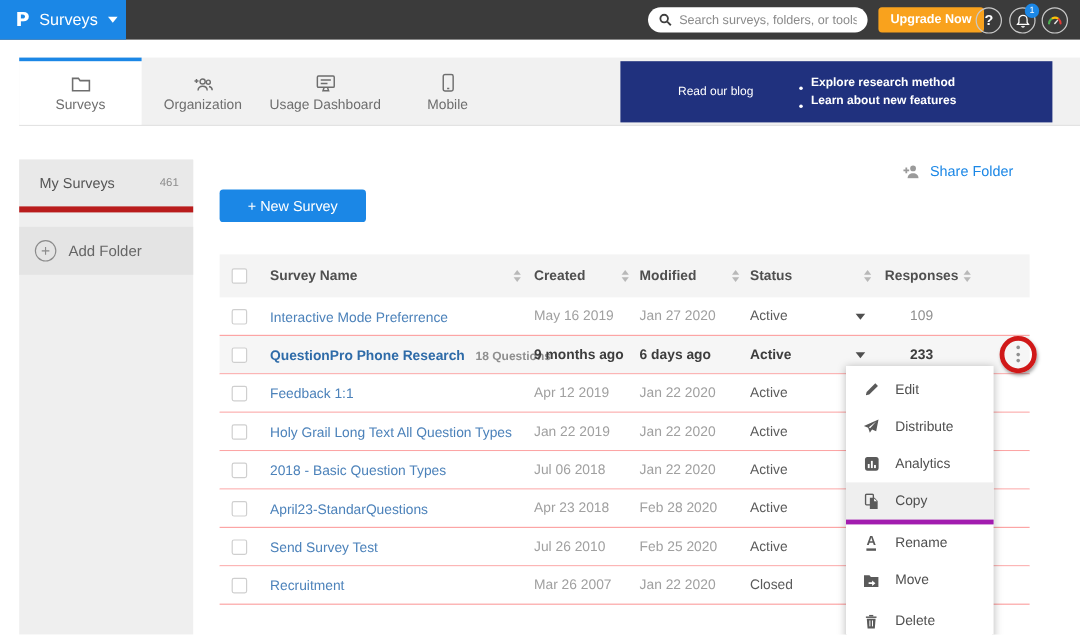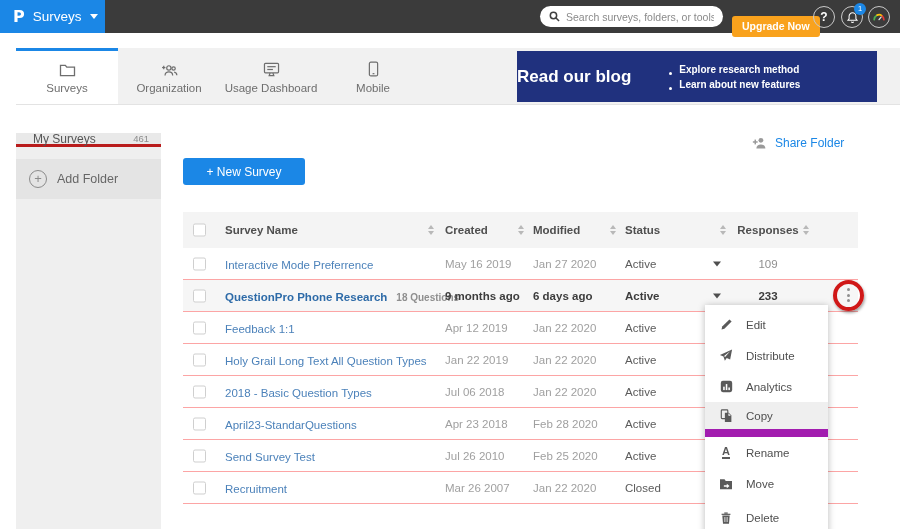--- a/index.html
+++ b/index.html
@@ -14,50 +14,50 @@
   .logo-box { position:absolute; left:0; top:0; width:105px; height:33px; background:#1b87e6;
     display:flex; align-items:center; padding-left:13px; gap:8px; cursor:pointer; }
   .logo-glyph { color:#fff; font-weight:700; font-size:16px; font-family:"DejaVu Sans",sans-serif; }
   .logo-label { color:#fff; font-size:13.5px; }
   .dd-caret { width:0; height:0; border-left:4px solid transparent; border-right:4px solid transparent; border-top:5px solid #fff; }
   .searchbox { position:absolute; left:540px; top:6px; width:183px; height:21px; background:#fff;
     border-radius:11px; display:flex; align-items:center; padding:0 9px; gap:6px; }
   .searchbox input { border:none; outline:none; background:transparent; width:100%;
     font-size:10.5px; color:#333; font-family:"Liberation Sans",sans-serif; }
   .searchbox input::placeholder { color:#8a8a8a; }
-  .upgrade-btn { position:absolute; left:732px; top:16px; height:21px; padding:0 10px;
+  .upgrade-btn { position:absolute; left:732px; top:6px; height:21px; padding:0 10px;
     background:#f9a21d; border:none; border-radius:3px; color:#fff; font-size:10.5px; font-weight:700;
     line-height:21px; cursor:pointer; font-family:"Liberation Sans",sans-serif; }
   .circ-icon { position:absolute; top:6px; width:22px; height:22px; border:1.5px solid #c9c9c9;
     border-radius:50%; display:flex; align-items:center; justify-content:center; cursor:pointer; }
   .help-pos { left:813px; color:#fff; font-size:12px; font-weight:700; }
   .bell-pos { left:841px; }
   .gauge-pos { left:868px; }
   .badge { position:absolute; top:-4px; right:-4px; width:12px; height:12px; background:#1b87e6;
     border-radius:50%; color:#fff; font-size:7.5px; line-height:12px; text-align:center; }
   
   .tabstrip { position:absolute; left:16px; top:48px; width:884px; height:57px; background:#f1f1f1;
     border-bottom:1px solid #e3e3e3; }
   .tabs { display:flex; height:100%; }
   .tab { width:102px; height:100%; display:flex; flex-direction:column; align-items:center;
     justify-content:center; gap:5px; border-top:3px solid transparent; cursor:pointer;
     color:#6e6e6e; font-size:11.5px; }
   .tab.active { background:#fff; border-top-color:#1b87e6; }
   .tab .ticon { height:16px; display:flex; align-items:flex-end; }
   .blog-banner { position:absolute; left:501px; top:3px; width:360px; height:51px; background:#20317e;
     display:flex; align-items:center; color:#fff; cursor:pointer; }
-  .blog-title { font-size:17px; font-weight:700; }
+  .blog-title { font-size:10px; font-weight:400; margin-left:48px; }
   .blog-bullets { margin-left:38px; display:flex; flex-direction:column; gap:4px; }
   .blog-bullets .b-line { font-size:10px; font-weight:700; display:flex; gap:7px; align-items:flex-end; }
   .b-dot { width:3px; height:3px; background:#fff; border-radius:50%; }
   
   .sidebar { position:absolute; left:16px; top:133px; width:145px; height:396px; background:#efefef; }
-  .sb-item { height:14px; display:flex; align-items:center; justify-content:space-between;
+  .sb-item { height:44px; display:flex; align-items:center; justify-content:space-between;
     padding:0 12px 0 17px; font-size:12px; color:#555; background:#e9e9e9;
-    border-bottom:3px solid #b91c1c; cursor:pointer; }
+    border-bottom:5px solid #b91c1c; cursor:pointer; }
   .sb-item .cnt { font-size:9.5px; color:#8d8d8d; }
   .sb-item.selected { background:#fff; height:35px; border-left:3px solid #1b87e6; padding-left:14px;
     color:#444; border-bottom:1px solid #e6e6e6; }
   .sb-gap { height:12px; }
   .add-folder { height:40px; background:#e4e4e4; display:flex; align-items:center; gap:10px;
     padding-left:13px; font-size:12.5px; color:#666; cursor:pointer; }
   .plus-circle { width:18px; height:18px; border:1.5px solid #8b8b8b; border-radius:50%;
     color:#8b8b8b; font-size:13px; line-height:15px; text-align:center; }
   
   .share-folder { position:absolute; left:752px; top:136px; display:flex; align-items:center; gap:8px;
@@ -94,21 +94,21 @@
   
   .dots-btn { position:absolute; left:842px; top:284px; width:13px; height:22px; display:flex;
     flex-direction:column; align-items:center; justify-content:center; gap:2.5px; cursor:pointer; z-index:4; }
   .dots-btn i { width:3px; height:3px; background:#8f8f8f; border-radius:50%; }
   .annot-ring { position:absolute; left:833px; top:280px; width:31px; height:31px;
     border:4px solid #d01818; border-radius:50%; box-shadow:1px 2px 3px rgba(0,0,0,0.35); z-index:6; pointer-events:none; }
   .ctx-menu { position:absolute; left:705px; top:305px; width:123px; background:#fff;
     box-shadow:0 1px 7px rgba(0,0,0,0.28); padding:4px 0 10px 0; z-index:5; }
   .m-item { height:31px; display:flex; align-items:center; gap:13px; padding-left:14px;
     font-size:11.5px; color:#4f4f4f; cursor:pointer; }
-  .m-item.hl { background:#efefef; border-bottom:8px solid #a21caf; height:35px; }
+  .m-item.hl { background:#efefef; border-bottom:4px solid #a21caf; height:35px; }
   .m-item:last-child { margin-top:3px; }
   .m-ico { width:14px; height:14px; display:flex; align-items:center; justify-content:center; }
   .rename-glyph { font-weight:700; font-size:11px; color:#5a5a5a; border-bottom:2px solid #5a5a5a;
     line-height:11px; display:inline-block; }
 </style>
 </head>
 <body>
 
 <div class="screen">
 

